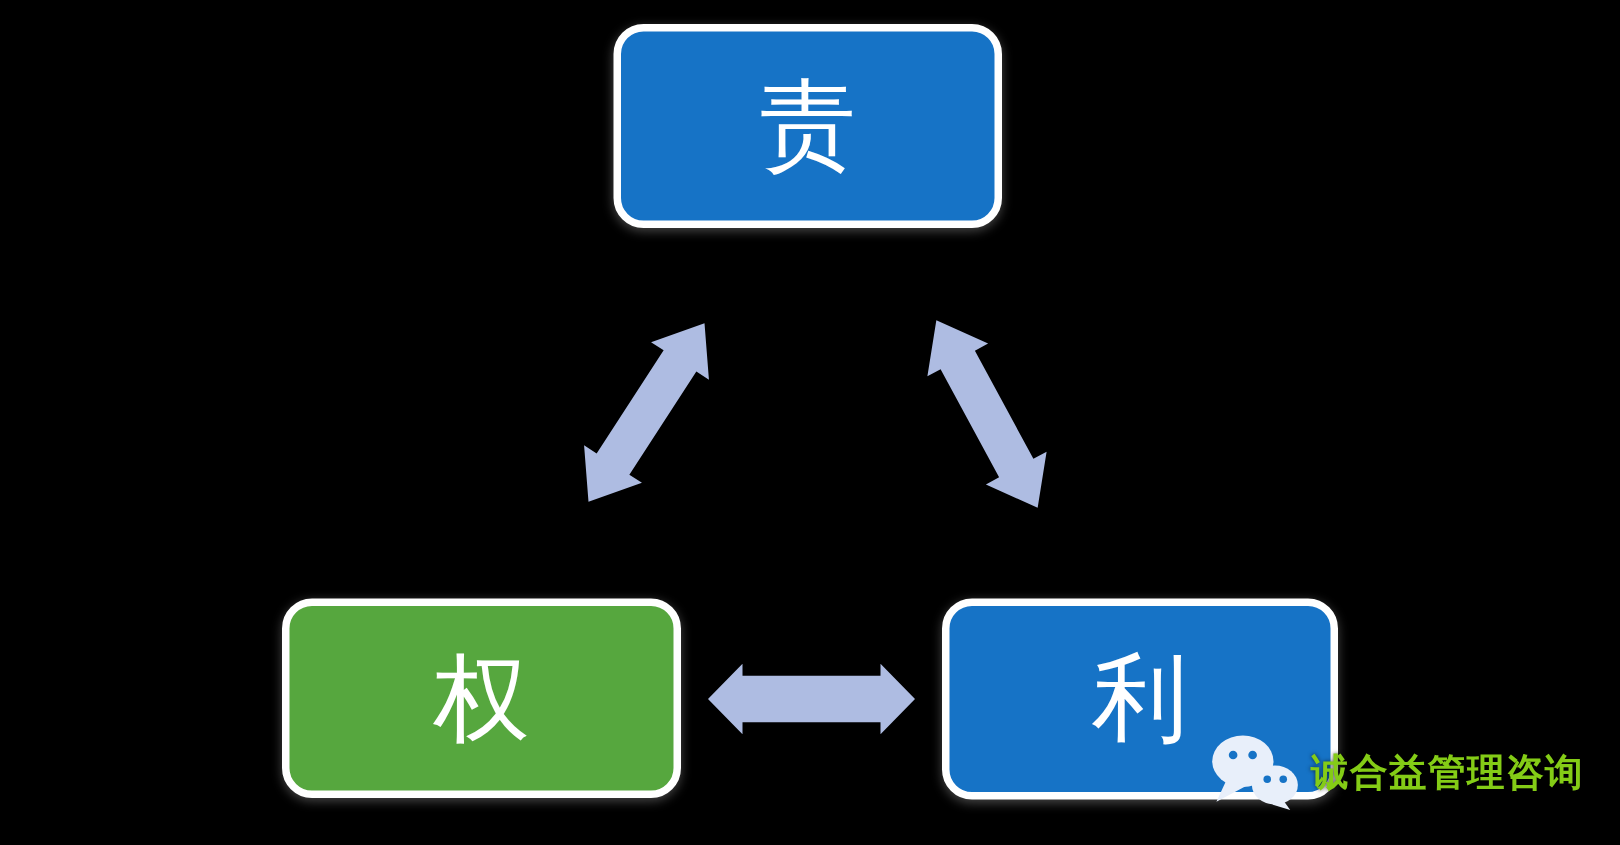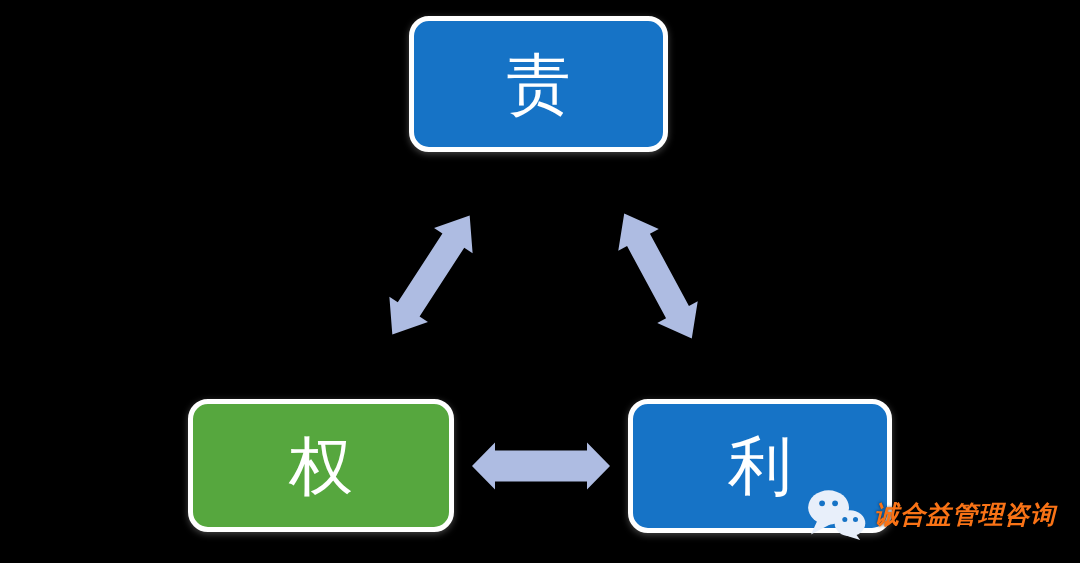--- a/index.html
+++ b/index.html
@@ -79,16 +79,16 @@
           <ellipse cx="49" cy="38" rx="16.5" ry="14" fill="white"></ellipse>
           <path d="M55 49 L60 56 L47 52 Z" fill="white"></path>
           <circle cx="19" cy="16.5" r="3.1" fill="black"></circle>
           <circle cx="33" cy="16.5" r="3.1" fill="black"></circle>
           <circle cx="43.5" cy="34" r="2.7" fill="black"></circle>
           <circle cx="55" cy="34" r="2.7" fill="black"></circle>
         </mask>
       </defs>
       <rect x="0" y="0" width="68" height="56" mask="url(#wx-mask)" fill="#E8EFFA"></rect>
     </svg>
-    <span class="wm-text" style="color: #f97316; font-style: italic;">诚合益管理咨询</span>
+    <span class="wm-text" style="color: #84cc16;">诚合益管理咨询</span>
   </div>
 
 </div>
 
 </body></html>

